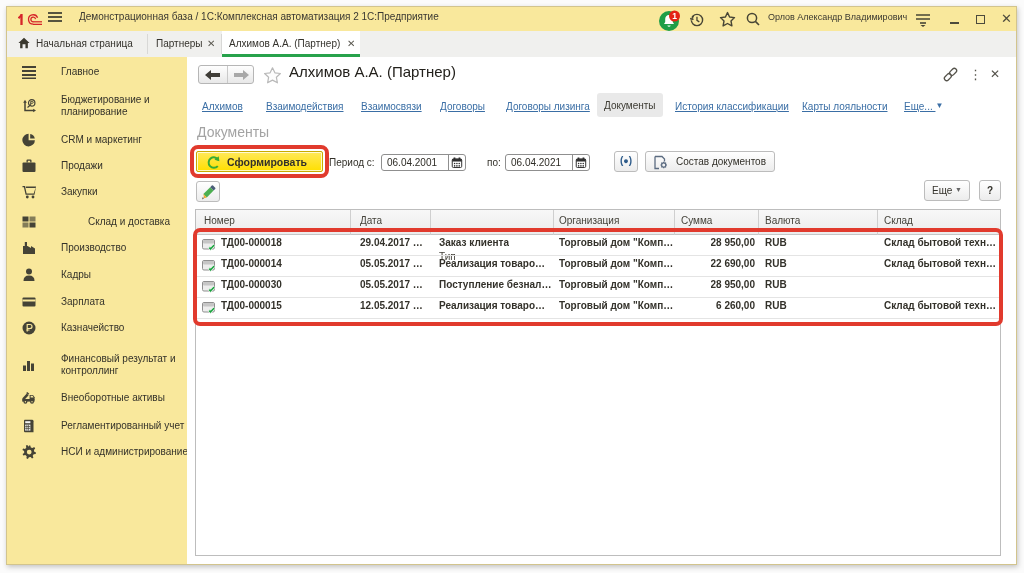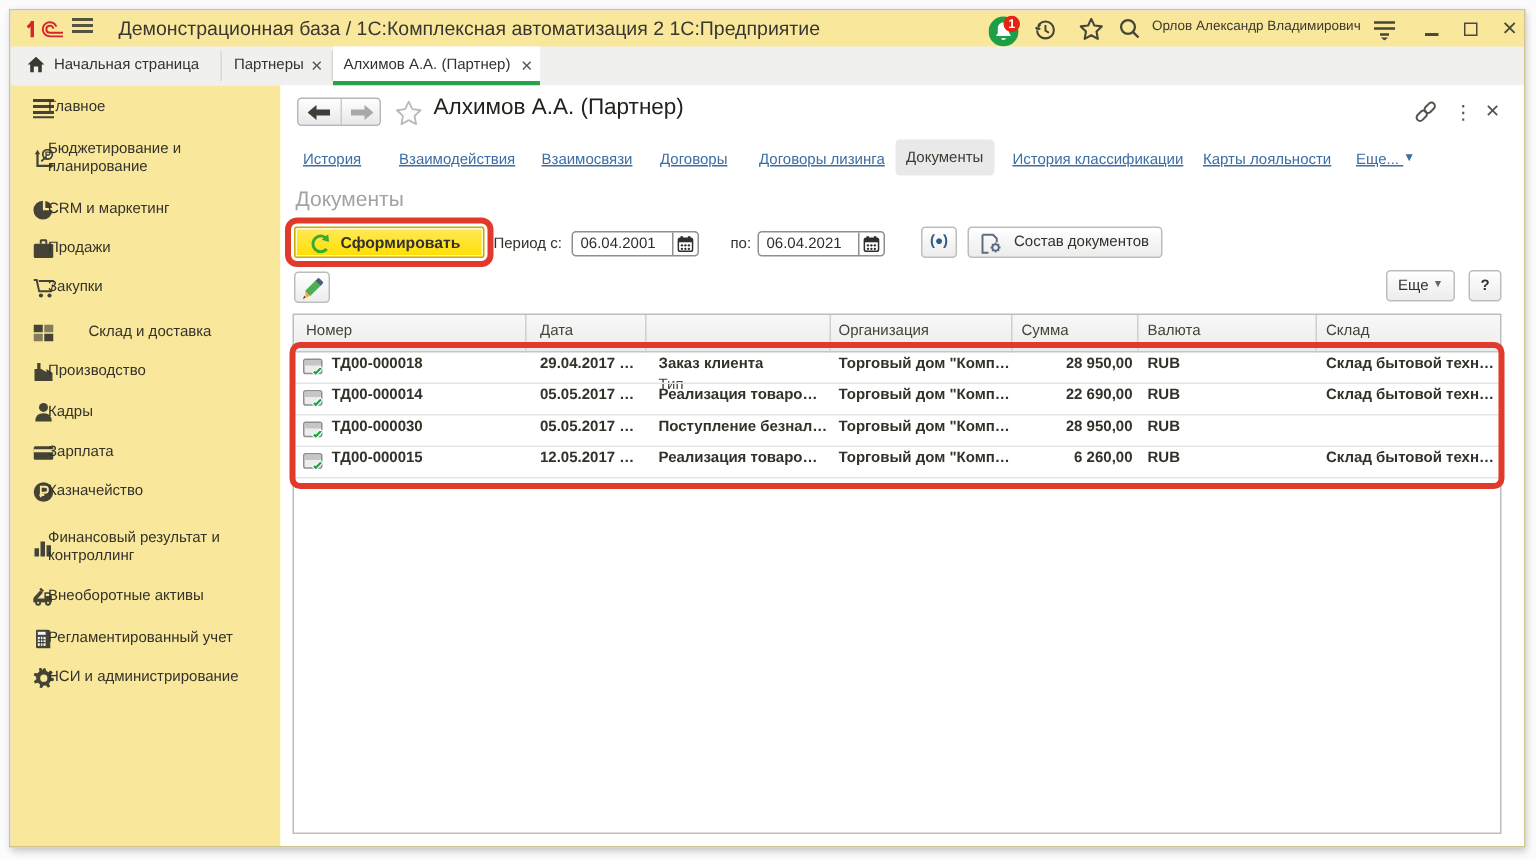--- a/index.html
+++ b/index.html
@@ -3,38 +3,38 @@
 <meta charset="utf-8">
 <style>
 * { margin:0; padding:0; box-sizing:border-box; }
 html,body { width:1024px; height:573px; background:#fbfbfb; font-family:"Liberation Sans",sans-serif; overflow:hidden; }
 #win { position:absolute; left:6px; top:6px; width:1011px; height:559px; background:#fff; border:1px solid #d2c48d; box-shadow:1px 2px 5px rgba(0,0,0,.22); overflow:hidden; }
 
 #topbar { position:absolute; left:0; top:0; width:100%; height:25px; background:#f9e89c; }
 #logo1c { position:absolute; left:11px; top:6px; }
 #burger { position:absolute; left:41px; top:5px; width:14px; height:11px; }
 #burger div { height:2px; background:#56543f; margin-bottom:2px; }
-#apptitle { position:absolute; left:72px; top:4px; font-size:13px; color:#393731; }
+#apptitle { position:absolute; left:72px; top:4px; font-size:10px; color:#393731; }
 .tbico { position:absolute; top:3px; }
 #username { position:absolute; left:761px; top:5px; font-size:9px; color:#3a3830; }
 #winmin { position:absolute; left:943px; top:15px; width:9px; height:2px; background:#4c4a3c; }
 #winmax { position:absolute; left:969px; top:8px; width:9px; height:9px; border:1.4px solid #4c4a3c; }
 #winclose { position:absolute; left:994px; top:4px; font-size:13px; color:#4c4a3c; }
 
 #tabbar { position:absolute; left:0; top:24px; width:100%; height:26px; background:#f0f0ee; }
 .tab { position:absolute; top:0; height:26px; font-size:10px; color:#34322c; }
 .tab .lbl { position:absolute; top:7px; }
 .tabx { color:#5a5850; font-size:10px; }
 #tab3 { background:#ffffff; border-bottom:3px solid #27a24b; }
 .tabsep { position:absolute; top:3px; width:1px; height:20px; background:#d8d8d6; }
 
 #sidebar { position:absolute; left:0; top:50px; width:180px; height:510px; background:#f9e89c; }
 .sbitem { position:absolute; left:0; width:100%; font-size:10px; color:#34322a; }
 .sbitem svg { position:absolute; left:15px; top:50%; margin-top:-7px; }
-.sbitem .t { position:absolute; left:25px; top:50%; transform:translateY(-50%); line-height:12px; width:136px; }
+.sbitem .t { position:absolute; left:54px; top:50%; transform:translateY(-50%); line-height:12px; width:136px; }
 
 #main { position:absolute; left:180px; top:50px; width:829px; height:510px; background:#fff; }
 
 #navbtns { position:absolute; left:11px; top:8px; width:56px; height:19px; background:linear-gradient(#fefefe,#e8e8e8); border:1px solid #b6b6b6; border-radius:3px; }
 #navbtns .sep { position:absolute; left:28px; top:0; width:1px; height:17px; background:#c9c9c9; }
 #star1 { position:absolute; left:76px; top:9px; }
 #formtitle { position:absolute; left:102px; top:6px; font-size:15px; color:#23211c; }
 
 .nlink { position:absolute; top:44px; font-size:10px; color:#3a6ea5; text-decoration:underline; white-space:nowrap; }
 #navactive { position:absolute; left:410px; top:36px; height:24px; background:#e9e9e9; border-radius:3px; font-size:10px; color:#3c3a32; padding:7px 7px 0 7px; }
@@ -282,21 +282,21 @@
     <div id="formtitle">Алхимов А.А. (Партнер)</div>
     <svg class="hico" style="position:absolute;left:756px;top:10px;" width="15" height="15" viewBox="0 0 17 17">
         <g fill="none" stroke="#55534b" stroke-width="1.5" transform="rotate(-45 8.5 8.5)">
           <rect x="-0.2" y="5.9" width="8.9" height="5.2" rx="2.6"></rect>
           <rect x="8.3" y="5.9" width="8.9" height="5.2" rx="2.6"></rect>
         </g>
       </svg>
     <div style="position:absolute;left:782px;top:10px;font-size:13px;color:#55534b;">⋮</div>
     <div style="position:absolute;left:803px;top:10px;font-size:12px;color:#55534b;">✕</div>
 
-    <a class="nlink" style="left:15px;">История</a>
+    <a class="nlink" style="left:15px;">Алхимов</a>
     <a class="nlink" style="left:79px;">Взаимодействия</a>
     <a class="nlink" style="left:174px;">Взаимосвязи</a>
     <a class="nlink" style="left:253px;">Договоры</a>
     <a class="nlink" style="left:319px;">Договоры лизинга</a>
     <div id="navactive">Документы</div>
     <a class="nlink" style="left:488px;">История классификации</a>
     <a class="nlink" style="left:615px;">Карты лояльности</a>
     <a class="nlink" style="left:717px;">Еще... <span style="display:inline-block;transform:translateY(-2px);font-size:8px;text-decoration:none;">▼</span></a>
 
     <div id="sectitle">Документы</div>

